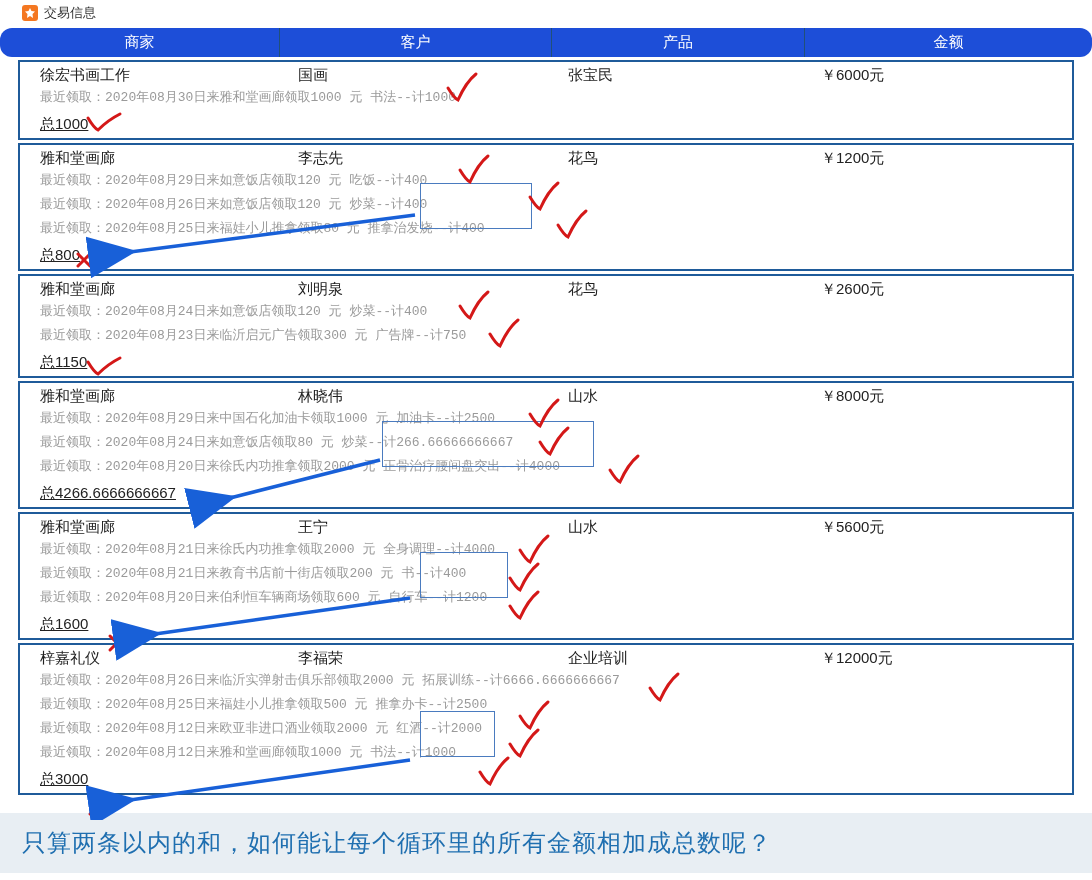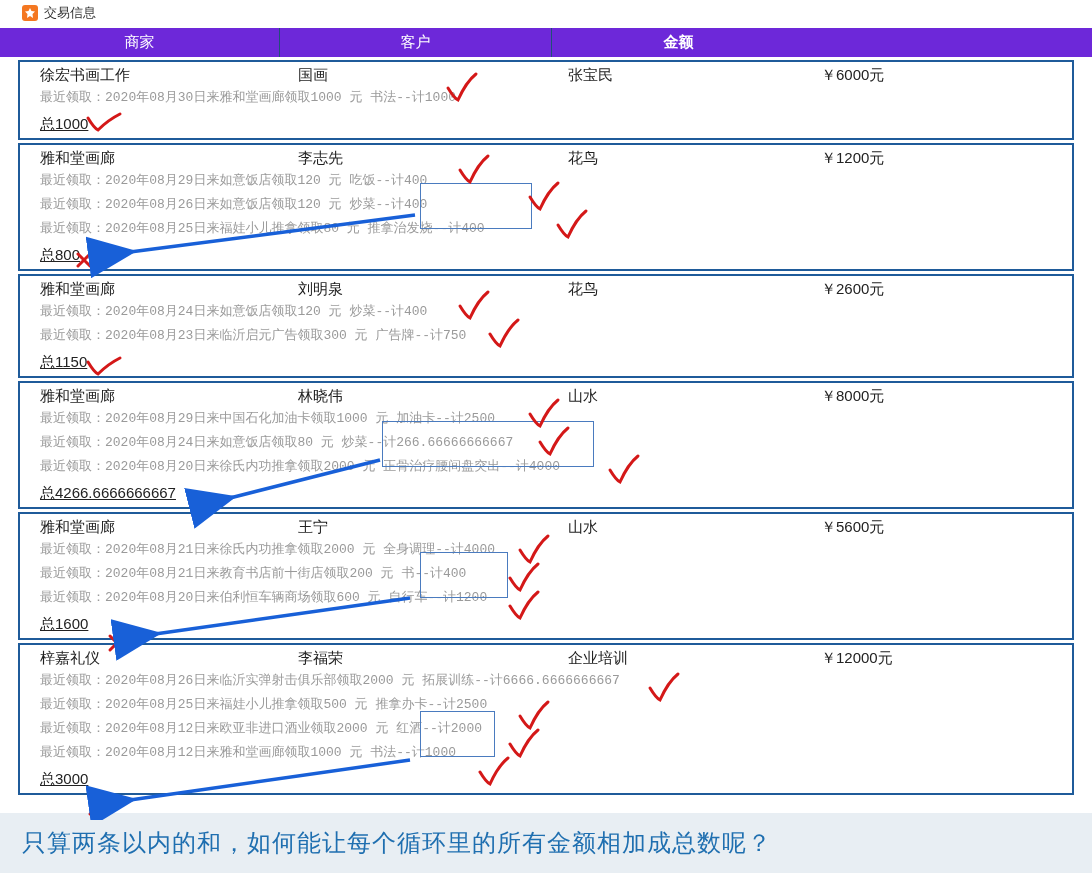--- a/index.html
+++ b/index.html
@@ -1,23 +1,23 @@
 <!DOCTYPE html>
 <html><head>
 <meta charset="utf-8">
 <style>
   * { box-sizing: border-box; margin: 0; padding: 0; }
   body { font-family: "Microsoft YaHei", "PingFang SC", Arial, sans-serif; font-size: 14px; background: #fff; width: 1092px; position: relative; }
   .page-title-row { display: flex; align-items: center; padding: 4px 10px 6px 22px; }
   .icon-box { width: 16px; height: 16px; background: #f47721; border-radius: 3px; margin-right: 6px; display:flex; align-items:center; justify-content:center; }
   .icon-box svg { width:10px; height:10px; fill:#fff; }
   .page-title { font-size: 13px; color: #333; }
-  .thead { display: grid; grid-template-columns: 280px 272px 253px 287px; background:#6d28d9; }
+  .thead { display: grid; grid-template-columns: 280px 272px 253px 287px; background:#1d4ed8;border-radius:12px; }
   .thead .th { color:#fff; padding:5px 0; text-align:center; font-size:15px; border-right:1px solid #215078; }
-  .thead .th:last-child { border-right:none;font-weight:bold; }
+  .thead .th:last-child { border-right:none; }
   .container { padding: 0 18px 8px 18px; }
   .record { border: 2px solid #1f5b9a; margin-top: 3px; padding: 4px 6px 4px 20px; position: relative; }
   .row-main { display:grid; grid-template-columns: 258px 270px 253px 1fr; color:#222; font-size:15px; }
   .detail { color:#9a9a9a; font-size:13px; margin-top:2px; line-height: 22px; font-family: Liberation Mono, monospace; }
   .total-line { color:#222; font-size:15px; margin-top:6px;text-decoration:underline; }
   .hl-box { position:absolute; border:1px solid #4a7bbf; pointer-events:none; }
   .question-bar { background:#e8eef3; padding:14px 22px; color:#1f6fb0; font-size:24px; letter-spacing:1px; margin-top:10px; }
   
   .annot { position:absolute; pointer-events:none; }
 </style>
@@ -29,20 +29,21 @@
     <svg viewBox="0 0 10 10">
         <path d="M5 0 L6.5 3 L10 3.5 L7.5 6 L8 10 L5 8 L2 10 L2.5 6 L0 3.5 L3.5 3 Z"></path>
       </svg>
   </span>
   <span class="page-title">交易信息</span>
 </div>
 
 <div class="thead">
   <div class="th">商家</div>
   <div class="th">客户</div>
+  <div class="th">产品</div>
   <div class="th">金额</div>
 </div>
 
 <div class="container">
 
   <div class="record">
     <div class="row-main">
       <span>徐宏书画工作</span>
       <span>国画</span>
       <span>张宝民</span>

